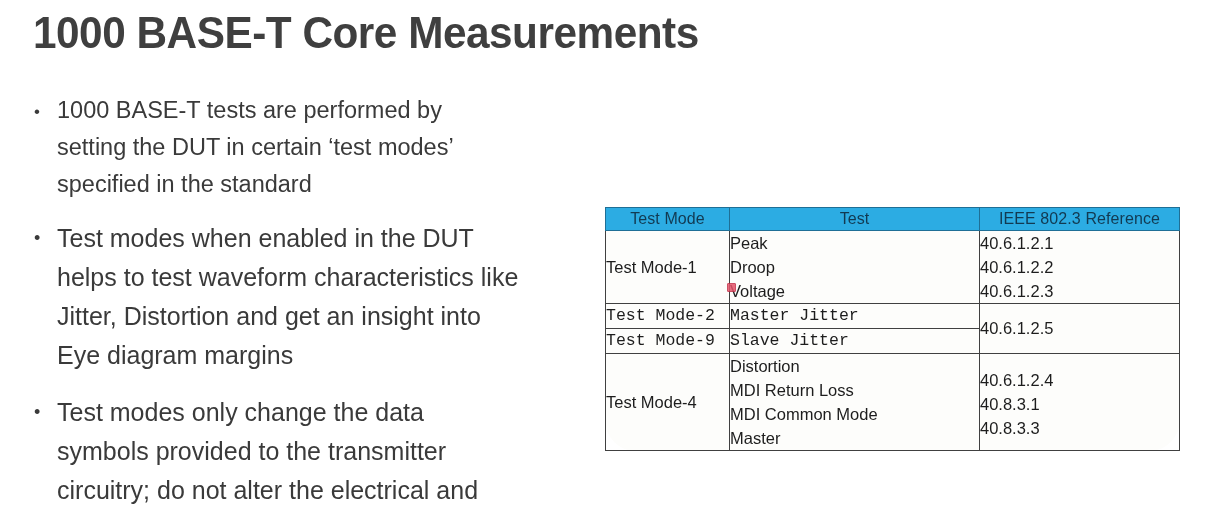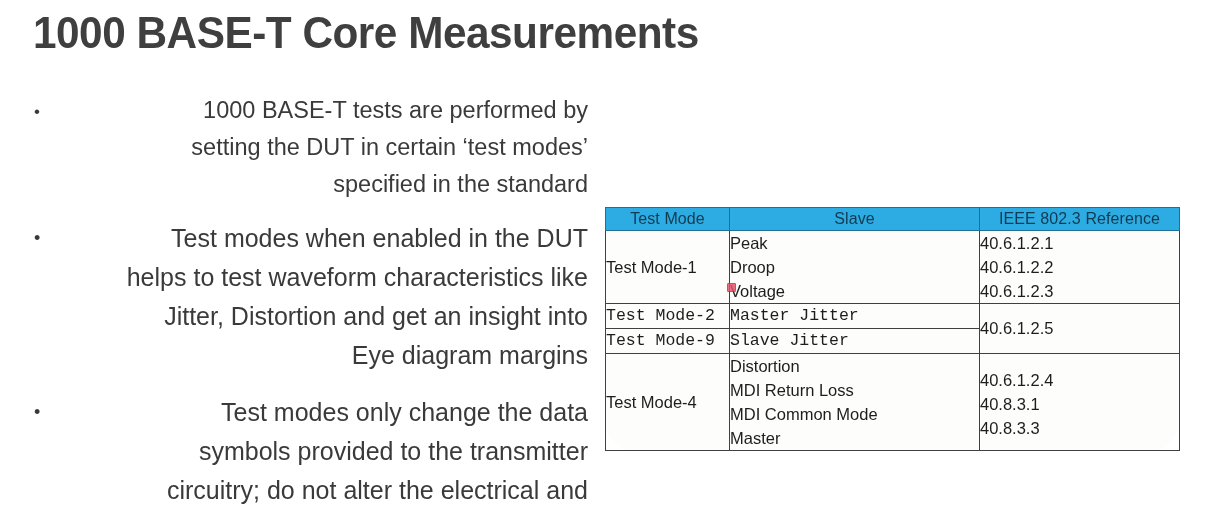--- a/index.html
+++ b/index.html
@@ -49,21 +49,20 @@
     position: absolute;
     left: 6px;
     top: 0;
     line-height: inherit;
     font-size: 0.72em;
     color: #3a3a3a;
   }
   .bullet-item .btext {
     display: block;
     white-space: pre-line;
-    text-align: right;
   }
   .bullet-1 {
     font-size: 23.5px;
     line-height: 37px;
     margin-bottom: 16px;
   }
   .bullet-1 .dot { top: 1px; }
   .bullet-2 {
     font-size: 25px;
     line-height: 39px;
@@ -186,21 +185,21 @@
   <table class="meas-table">
     <colgroup>
       <col class="col-mode">
       <col class="col-test">
       <col class="col-ref">
     </colgroup>
 
     <thead>
       <tr>
         <th class="hdr-mode">Test Mode</th>
-        <th>Slave</th>
+        <th>Test</th>
         <th>IEEE 802.3 Reference</th>
       </tr>
     </thead>
 
     <tbody>
 
       <tr>
         <td class="mode-cell">Test Mode-1</td>
         <td class="test-cell">
           <span class="stack-line">Peak</span>

